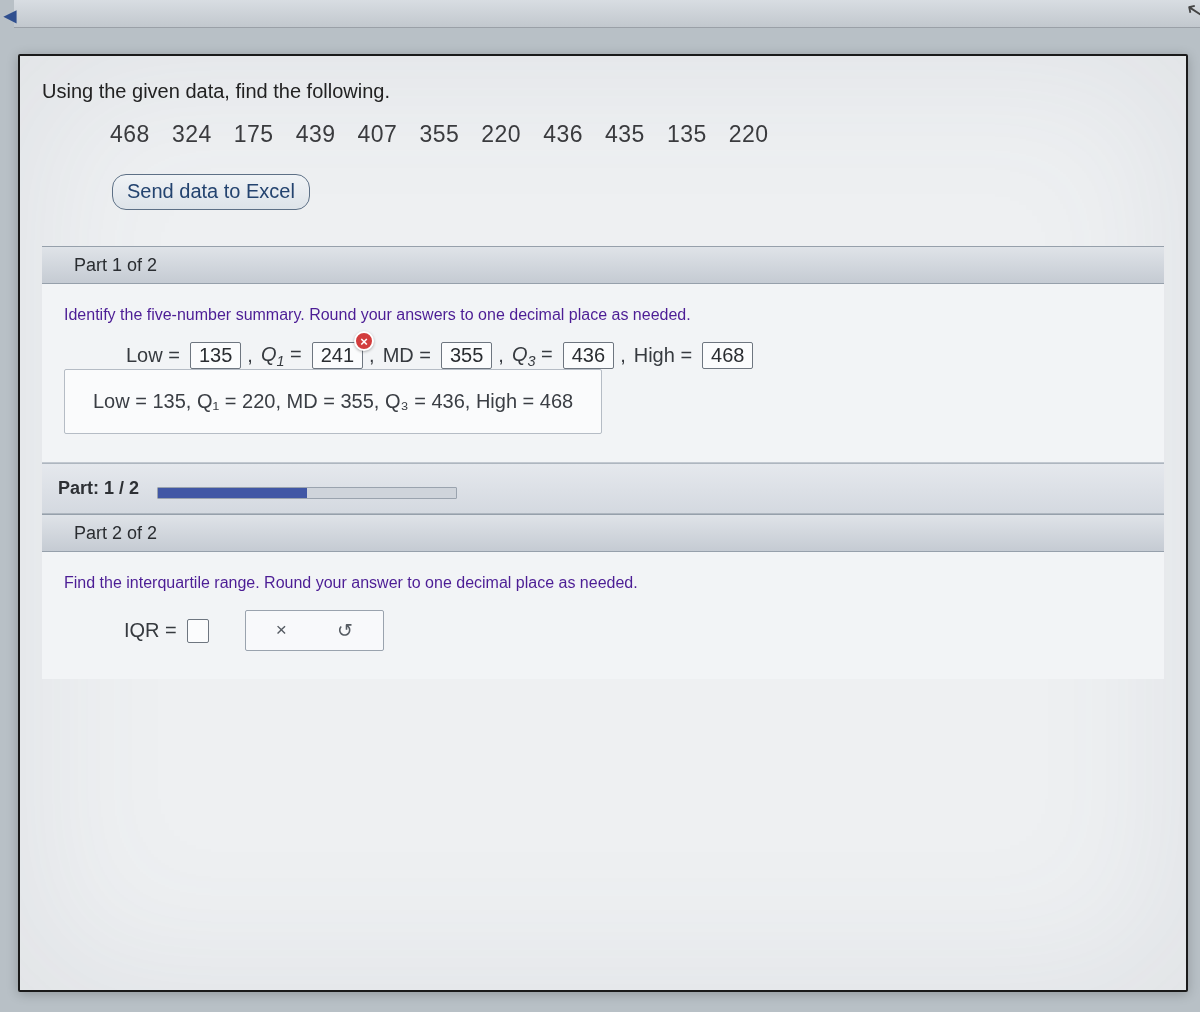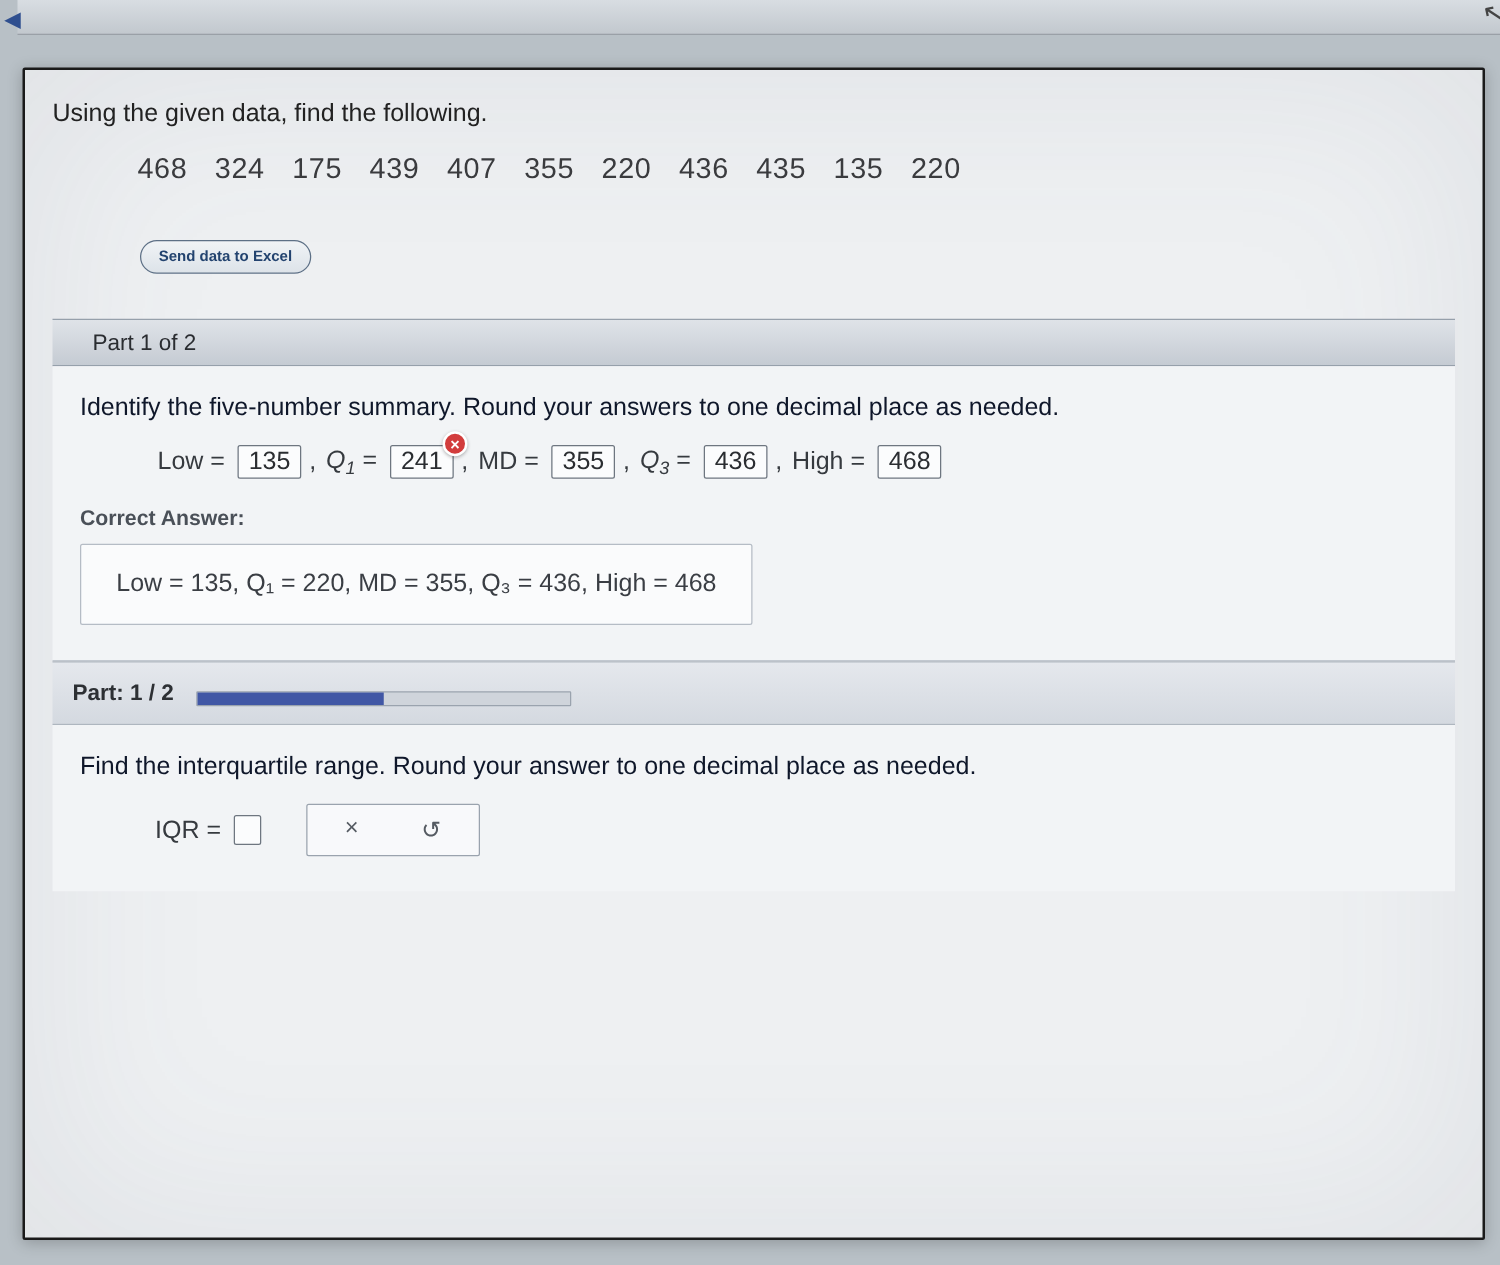--- a/index.html
+++ b/index.html
@@ -46,29 +46,28 @@
   .data-row {
     display: flex;
     gap: 22px;
     font-size: 23px;
     color: #3a3b3e;
     margin: 18px 0 18px 68px;
     letter-spacing: .5px;
   }
   .send-btn {
     display: inline-block;
-    margin: 26px 0 0 70px;
+    margin: 8px 0 0 70px;
     padding: 5px 14px 6px;
     border: 1.5px solid #5d7086;
     border-radius: 14px;
     background: linear-gradient(#f0f3f6,#dde3e9);
     color: #23436f;
-    font-size: 12px;
+    font-size: 20px;
     cursor: pointer;
-    font-weight: bold;
   }
 
   .part-header {
     margin-top: 36px;
     height: 38px;
     background: linear-gradient(#dfe3e8,#c5cbd3);
     border-top: 1px solid #96a0ab;
     border-bottom: 1px solid #96a0ab;
     display: flex;
     align-items: center;
@@ -76,22 +75,22 @@
     font-size: 18px;
     color: #2a2d31;
   }
 
   .section {
     background: #f2f4f6;
     border-bottom: 1px solid #c2c8d0;
     padding: 22px 22px 28px 22px;
   }
   .instr {
-    font-size: 20px;
-    color: #0f172a;
+    font-size: 16px;
+    color: #4c1d95;
     margin-bottom: 18px;
   }
 
   .answer-line {
     display: flex;
     align-items: center;
     gap: 6px;
     flex-wrap: wrap;
     font-size: 20px;
     color: #363a3f;
@@ -259,35 +258,37 @@
           <span class="ital">Q</span><span class="sub">3</span>
           <span> = </span>
         </span>
         <span class="valbox">436</span>
         <span>,</span>
 
         <span class="lbl">High =</span>
         <span class="valbox">468</span>
       </div>
 
-      <div class="correct-label">Correct Answer:</div>
       <div class="correct-box">
         <span>Low = 135, Q₁ = 220, MD = 355, Q₃ = 436, High = 468</span>
       </div>
     </div>
 
     
     <div class="progress-row">
       <span>Part: 1 / 2</span>
       <div class="pbar">
         <div class="fill" style="width: 50%;"></div>
       </div>
     </div>
 
     
+    <div class="part-header" style="margin-top:0">
+      <span>Part 2 of 2</span>
+    </div>
 
     <div class="section" style="border-bottom:none">
       <div class="instr">Find the interquartile range. Round your answer to one decimal place as needed.</div>
 
       <div class="iqr-line">
         <span class="lbl">IQR =</span>
         <span class="valbox empty"></span>
 
         <span class="tool-box">
           <span class="tbtn">×</span>

